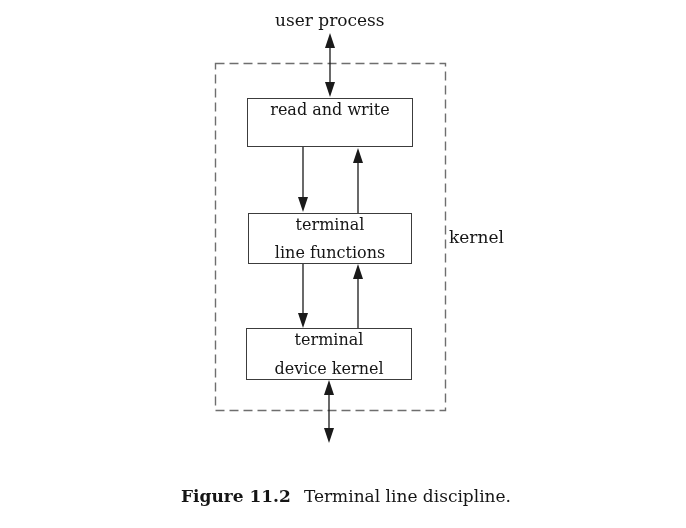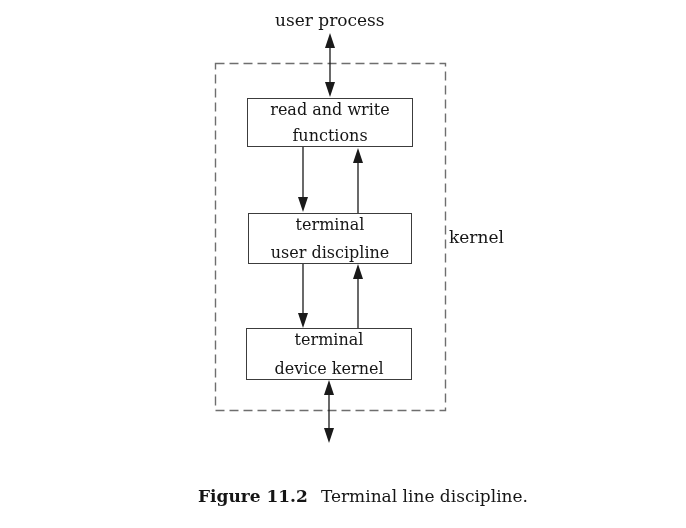--- a/index.html
+++ b/index.html
@@ -38,21 +38,21 @@
     text-align: center;
   }
   #box-read    { left: 247px; top:  98px; width: 166px; height: 49px; }
   #box-ldisc   { left: 248px; top: 213px; width: 164px; height: 51px; }
   #box-driver  { left: 246px; top: 328px; width: 166px; height: 52px; }
   #label-user-process { left: 275px; top: 10px; }
   #label-kernel       { left: 449px; top: 227px; text-align: center; }
   #label-actual-device{ left: 277px; top: 446px; }
   .caption {
     position: absolute;
-    left: 198px; top: 486px;
+    left: 181px; top: 486px;
     font-size: 17px;
     white-space: nowrap;
   }
   .caption .fig-num {
     font-weight: bold;
     margin-right: 13px;
   }
 </style>
 </head>
 <body>
@@ -99,26 +99,25 @@
     </g>
   </svg>
 
   <div class="label" id="label-user-process">user process</div>
 
   <div class="label" id="label-kernel">kernel</div>
 
 
   <div class="node-box" id="box-read">
     <span>read and write</span>
-    <span>functions</span>
   </div>
 
   <div class="node-box" id="box-ldisc">
     <span>terminal</span>
-    <span>user discipline</span>
+    <span>line functions</span>
   </div>
 
   <div class="node-box" id="box-driver">
     <span>terminal</span>
     <span>device kernel</span>
   </div>
 
   <div class="caption">
     <span class="fig-num">Figure 11.2</span><span>Terminal line discipline.</span>
   </div>

